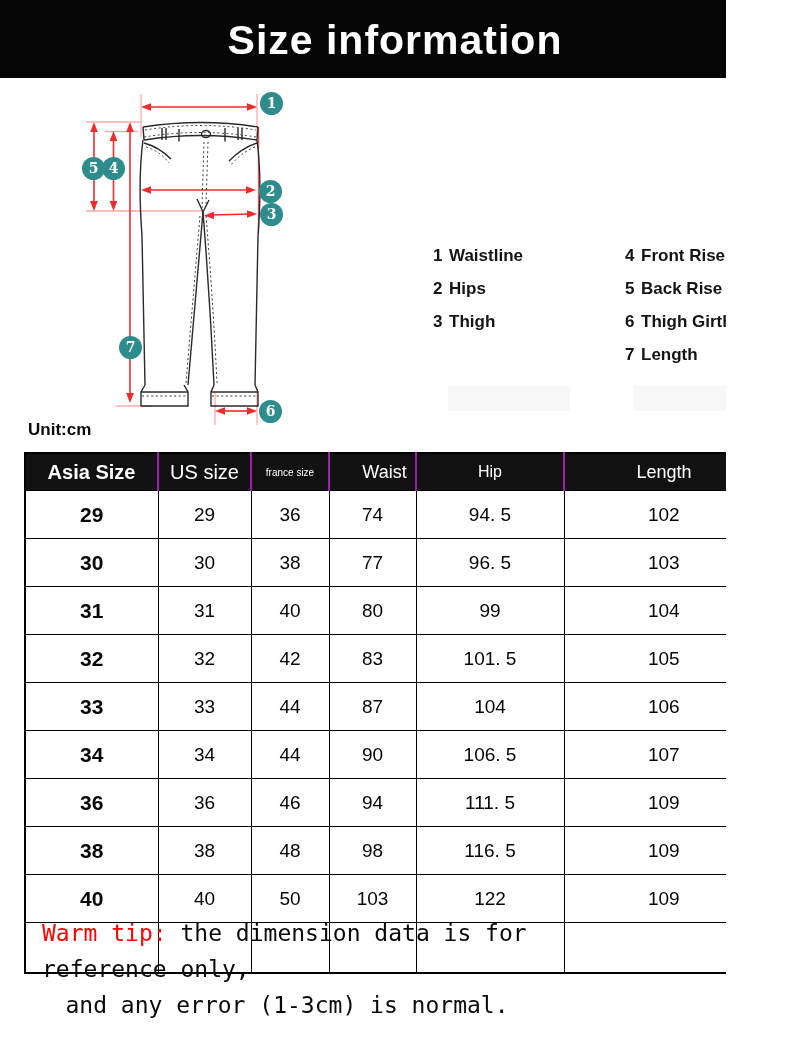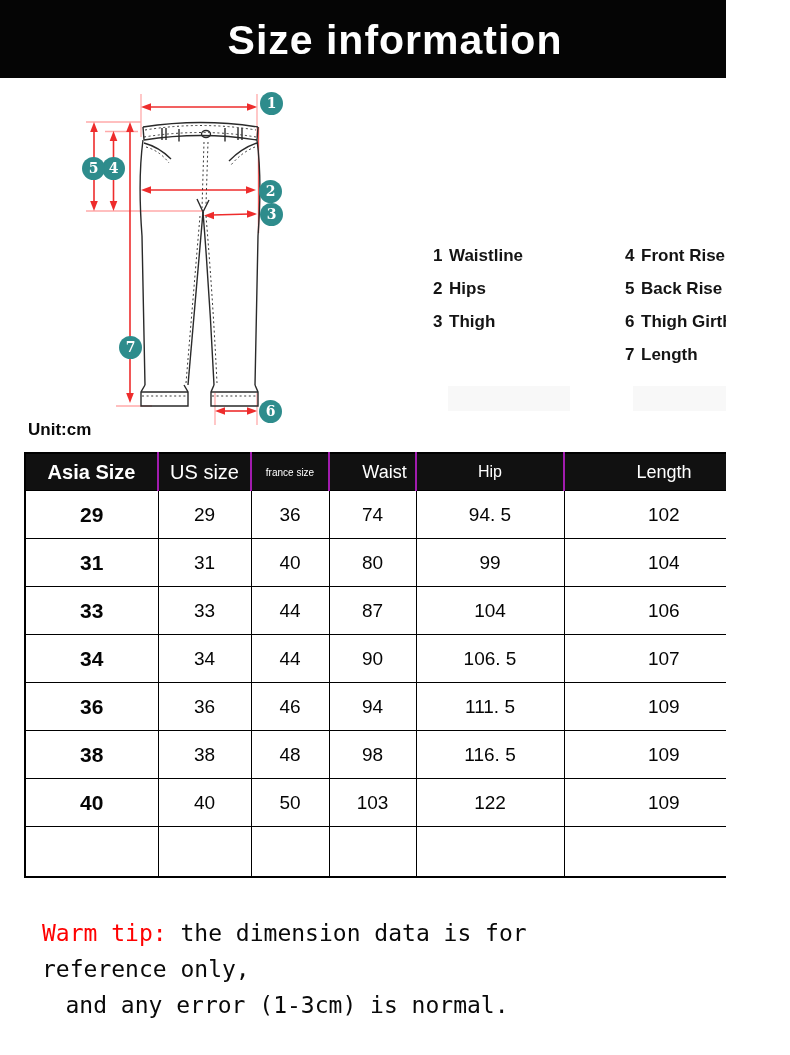--- a/index.html
+++ b/index.html
@@ -220,28 +220,44 @@
     <tbody>
       <tr>
         <td class="c-asia">29</td>
         <td>29</td>
         <td>36</td>
         <td>74</td>
         <td>94. 5</td>
         <td>102</td>
       </tr>
       <tr>
+        <td class="c-asia">30</td>
+        <td>30</td>
+        <td>38</td>
+        <td>77</td>
+        <td>96. 5</td>
+        <td>103</td>
+      </tr>
+      <tr>
         <td class="c-asia">31</td>
         <td>31</td>
         <td>40</td>
         <td>80</td>
         <td>99</td>
         <td>104</td>
       </tr>
       <tr>
+        <td class="c-asia">32</td>
+        <td>32</td>
+        <td>42</td>
+        <td>83</td>
+        <td>101. 5</td>
+        <td>105</td>
+      </tr>
+      <tr>
         <td class="c-asia">33</td>
         <td>33</td>
         <td>44</td>
         <td>87</td>
         <td>104</td>
         <td>106</td>
       </tr>
       <tr>
         <td class="c-asia">34</td>
         <td>34</td>

